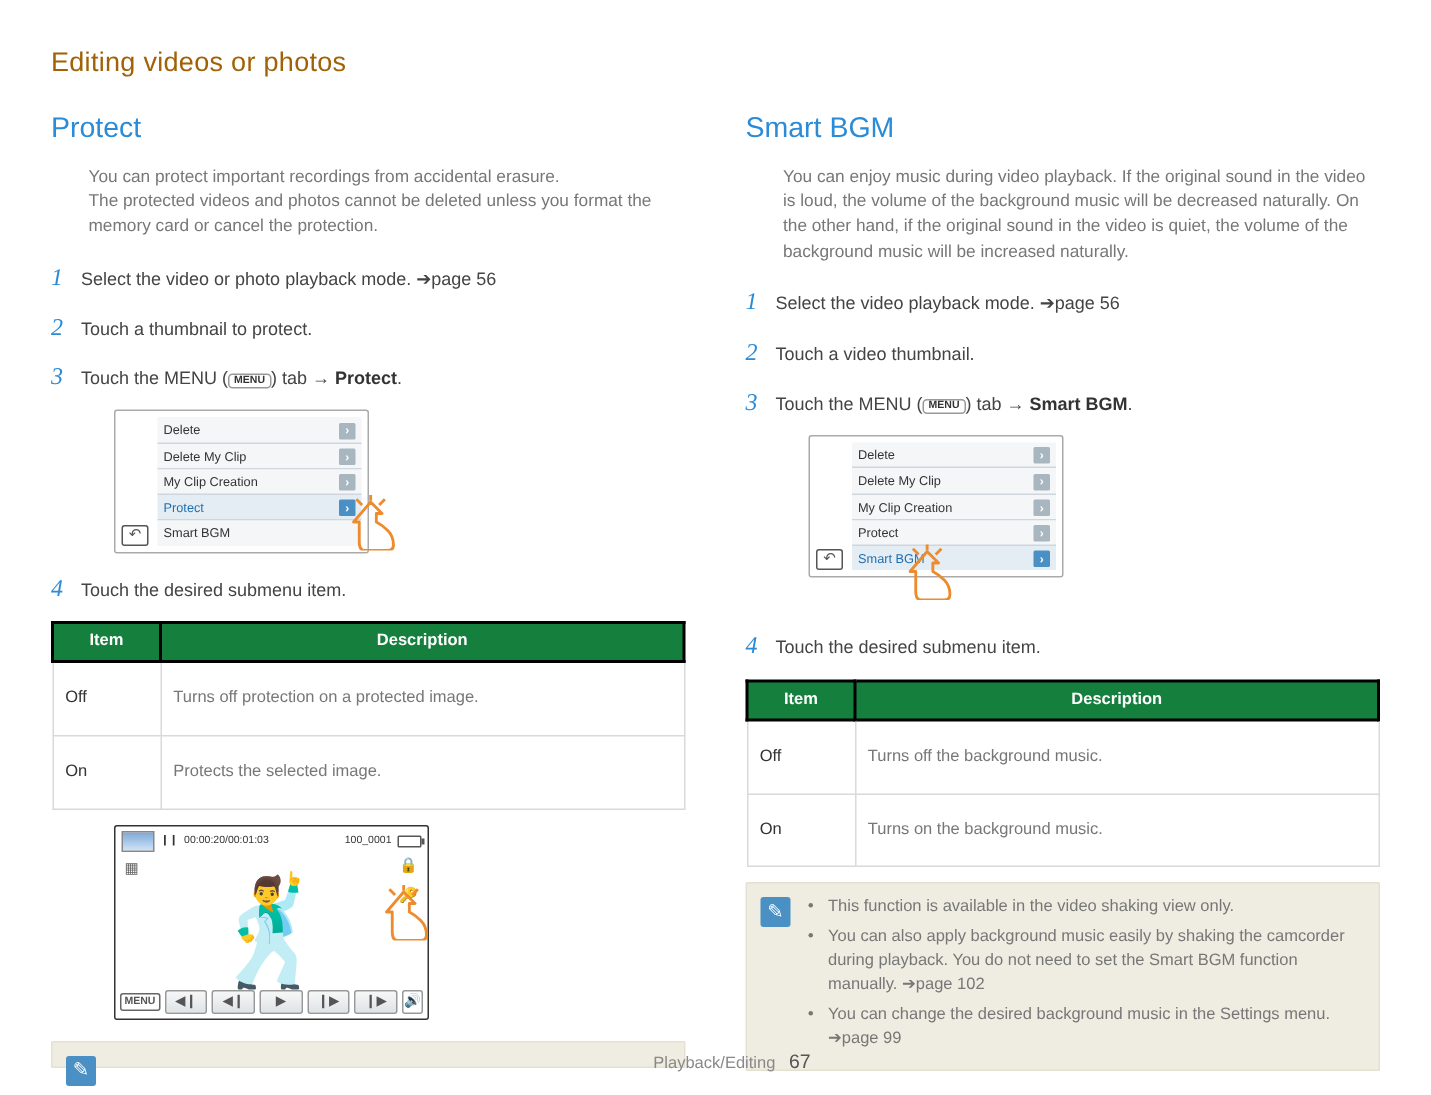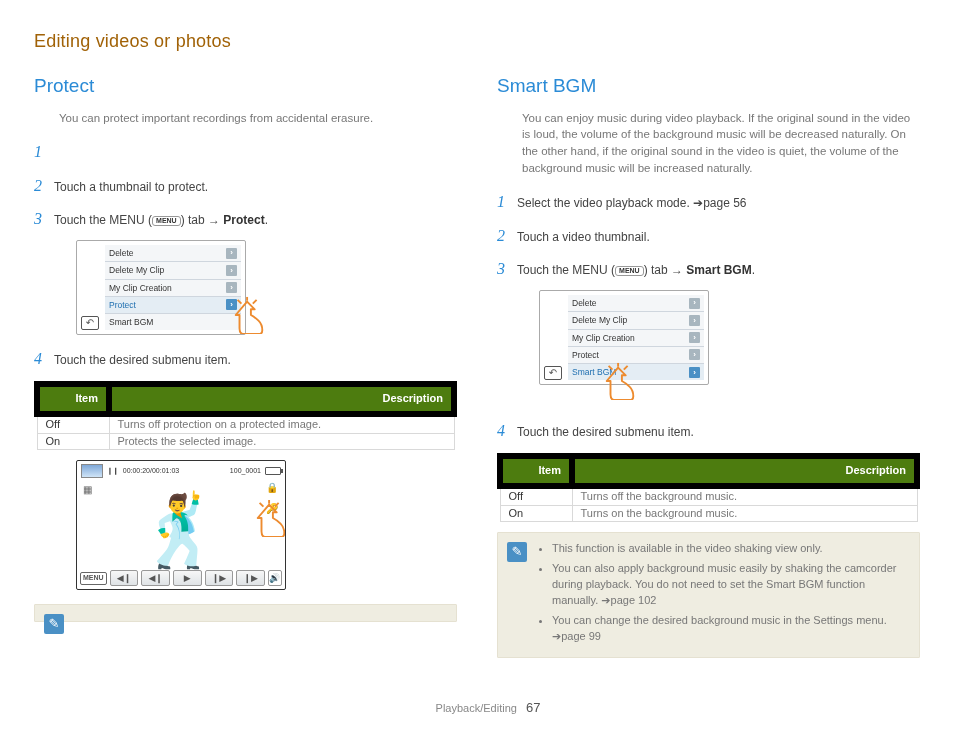--- a/index.html
+++ b/index.html
@@ -24,31 +24,31 @@
   .step-num { color:#2b8bd6; font-style:italic; font-size:16px; min-width:12px; font-family: Georgia, serif;}
   .step-txt { color:#444; font-size:12px;}
   .bold { font-weight: bold; color:#333;}
   .menu-pill { display:inline-block; border:1px solid #999; border-radius:3px; font-size:7px; font-weight:bold; padding:0 3px 0 3px; color:#333; line-height:1.2; position:relative; top:-1px;}
   
   .menu-fig { margin: 0 0 12px 42px; position:relative; width:170px;}
   .menu-outer { border:1px solid #aaa; border-radius:2px; background:#fff; display:flex; padding:4px;}
   .menu-leftbar{ width:24px; display:flex; flex-direction:column; justify-content:flex-end;}
   .menu-back{ width:18px; height:14px; border:1px solid #555; border-radius:2px; display:flex; align-items:center; justify-content:center; font-size:10px; margin-top:auto;}
   .menu-list{ flex:1;}
-  .menu-item{ display:flex; justify-content:space-between; align-items:center; border-bottom:1px solid #cfd6de; background:#f4f6f8; padding:2px 4px; font-size:8.5px; color:#333;}
+  .menu-item{ display:flex; justify-content:space-between; align-items:flex-end; border-bottom:1px solid #cfd6de; background:#f4f6f8; padding:2px 4px; font-size:8.5px; color:#333;}
   .menu-item:last-child{border-bottom:none;}
   .menu-arrow-box{ background:#a8b6bf; color:#fff; width:11px; height:11px; border-radius:1px; display:flex; align-items:center; justify-content:center; font-size:8px; font-weight:bold;}
   .menu-item.hl{ background:#e4edf4; color:#1f6fb0;}
   .menu-item.hl .menu-arrow-box{ background:#4a90c5;}
   .hand { position:absolute; color:#ed8b2f; font-size:28px;}
   .hand svg{ width:38px; height:38px; }
   
   table.item-desc { border-collapse:collapse; width:100%; margin-bottom:10px;}
-  table.item-desc th{ background:#4d7c0f; color:#fff; text-align:right; padding:4px 8px; font-weight:bold; font-size:11px; border:6px solid #000000;}
-  table.item-desc td{ border:1px solid #d9d9d9; padding:0 8px; color:#777; font-size:11px;}
+  table.item-desc th{ background:#15803d; color:#fff; text-align:center; padding:4px 8px; font-weight:bold; font-size:11px; border:2px solid #000000;}
+  table.item-desc td{ border:1px solid #d9d9d9; padding:16px 8px; color:#777; font-size:11px;}
   table.item-desc td:first-child{ color:#333;}
   
   .playback-fig{ margin:4px 0 14px 42px; width:210px; height:130px; border:1px solid #333; border-radius:2px; background:#fff; position:relative; overflow: hidden;}
   .pb-topbar{ display:flex; align-items:center; gap:4px; padding:3px 4px; font-size:7px; color:#333;}
   .pb-thumb{ width:22px; height:14px; background:linear-gradient(#7fa8d8,#cfe4f7); border:1px solid #888;}
   .pb-dancer{ position:absolute; left:50%; top:20px; transform:translateX(-50%); font-size:70px; color:#cfd2d6;}
   .pb-right-icons{ position:absolute; right:6px; top:20px; display:flex; flex-direction:column; gap:6px; font-size:10px; color:#666;}
   .pb-controls{ position:absolute; bottom:3px; left:3px; right:3px; display:flex; align-items:center; gap:3px;}
   .pb-menu{ font-size:7px; font-weight:bold; border:1px solid #666; border-radius:2px; padding:0 2px; background:#fff;}
   .pb-btn{ flex:1; height:16px; border:1px solid #999; background:linear-gradient(#f7f7f7,#dfe3e6); display:flex;align-items:center;justify-content:center; font-size:9px; color:#555; border-radius:2px;}
@@ -80,25 +80,27 @@
 </svg>
 
 <div class="page-title">Editing videos or photos</div>
 
 <div class="columns">
 
   <div class="col">
     <div class="section-head">Protect</div>
     <div class="intro">
       <span>You can protect important recordings from accidental erasure.</span><br>
+      <span>The protected videos and photos cannot be deleted unless you format the memory card or cancel the protection.</span>
     </div>
 
     <ul class="steps">
       <li class="step">
           <span class="step-num">1</span>
+        <span class="step-txt">Select the video or photo playback mode. ➔page 56</span>
         </li>
       <li class="step">
           <span class="step-num">2</span>
         <span class="step-txt">Touch a thumbnail to protect.</span>
         </li>
       <li class="step">
           <span class="step-num">3</span>
         <span class="step-txt">
           <span>Touch the MENU (</span><span class="menu-pill">MENU</span><span>) tab → </span><span class="bold">Protect</span><span>.</span>
         </span>

